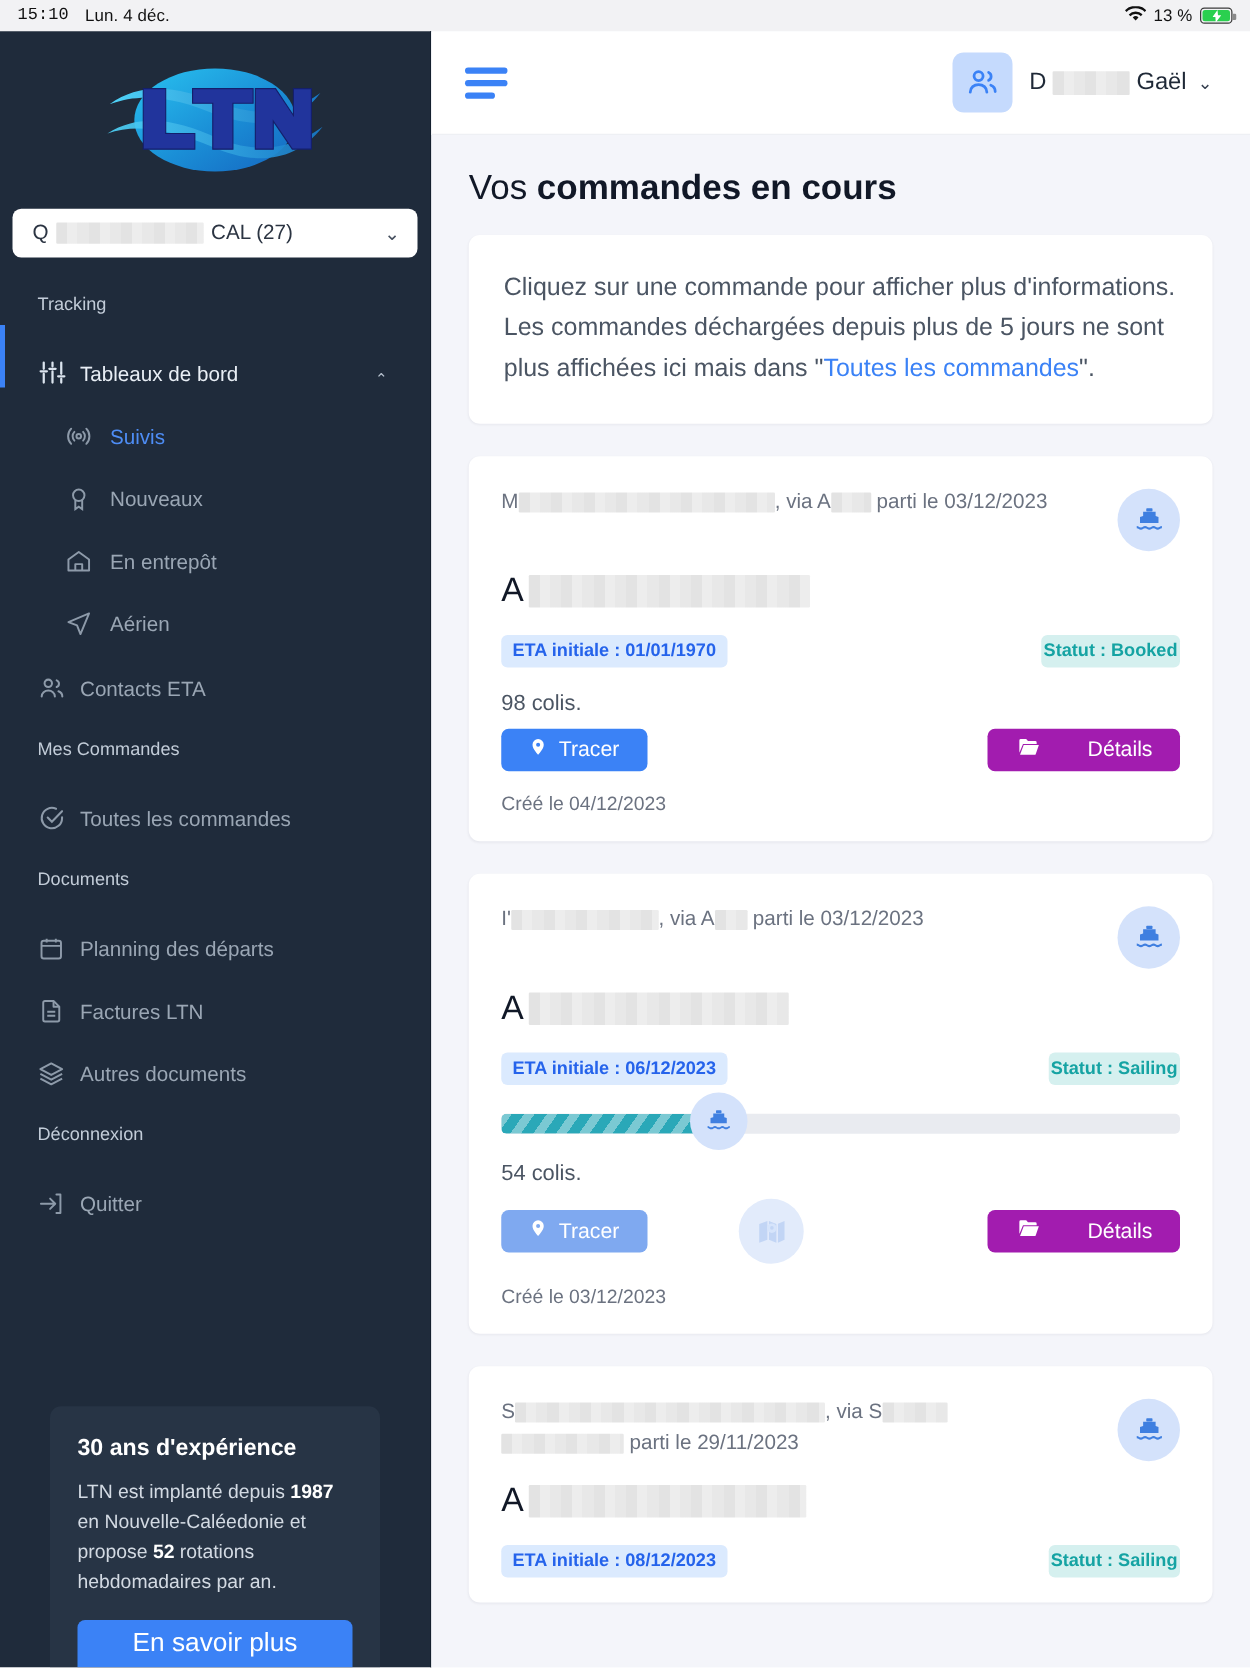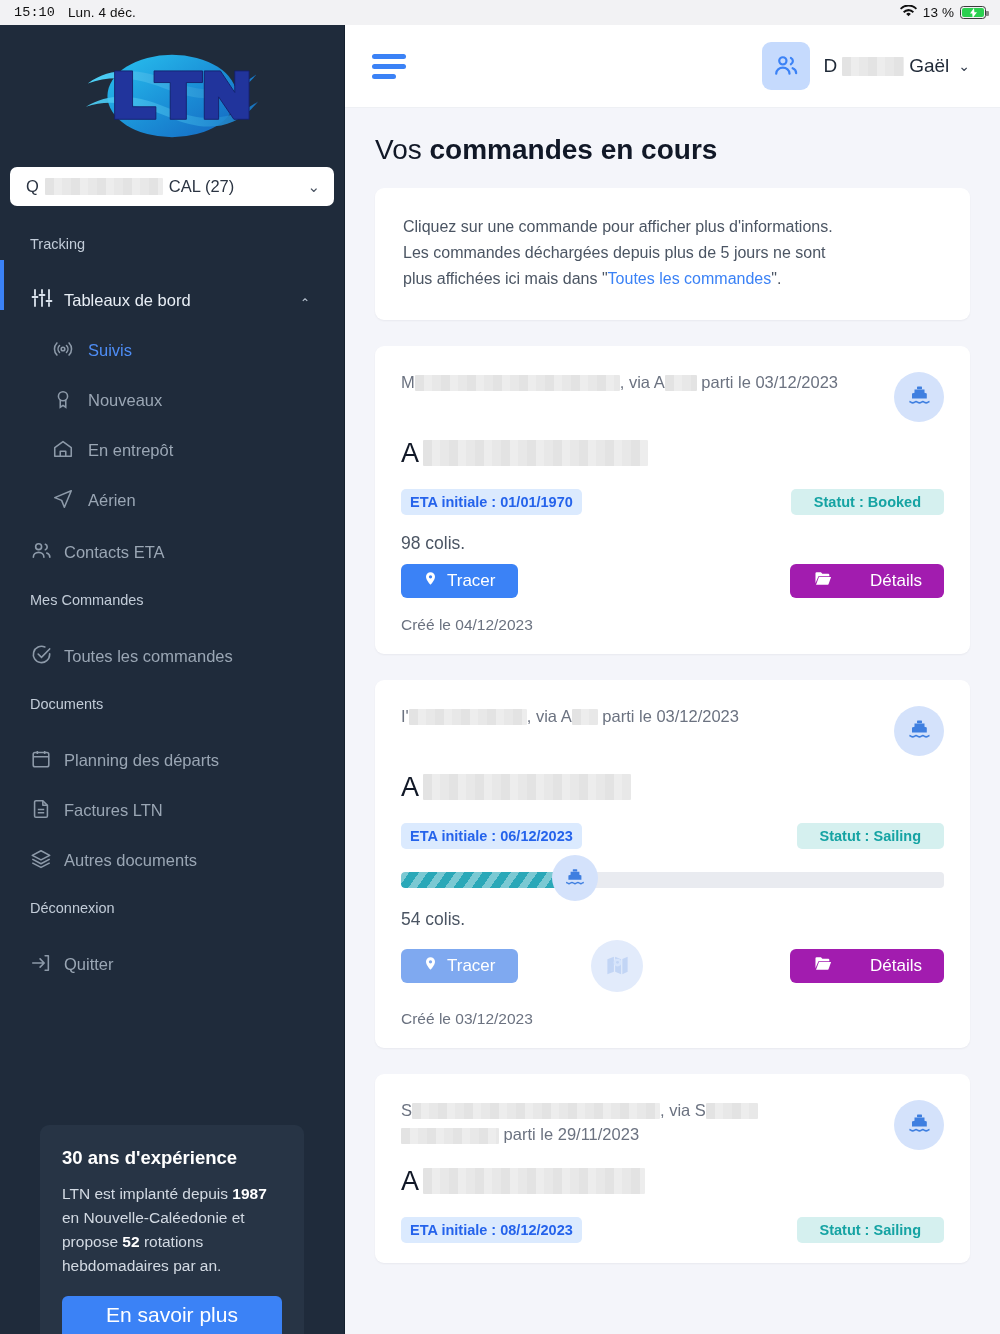--- a/index.html
+++ b/index.html
@@ -123,21 +123,21 @@
   }
   .user-name { font-size:19px; color:#1f2937; display:flex; align-items:center; gap:5px; }
   .user-chev { font-size:14px; color:#374151; margin-left:4px; }
 
   .content { padding: 26px 30px 0 30px; }
   .page-title { font-size:28px; color:#111827; font-weight:400; margin-bottom:22px; }
   .page-title b { font-weight:700; }
 
   .card { background:#fff; border-radius:9px; box-shadow:0 1px 2px rgba(16,24,40,.05); }
   .info-card { padding:26px 28px 28px 28px; margin-bottom:26px; }
-  .info-card p { font-size:16px; line-height:1.62; color:#4b5563; }
+  .info-card p { font-size:20px; line-height:1.62; color:#4b5563; }
   .info-card a { color:#3b82f6; text-decoration:none; }
 
   .order-card { padding:24px 26px 20px 26px; margin-bottom:26px; position:relative; }
   .oc-head { display:flex; align-items:flex-start; }
   .oc-route {
     font-size:16.5px; color:#6b7280; line-height:1.5;
     padding-right:20px; flex:1;
   }
   .oc-shipbadge {
     width:50px; height:50px; border-radius:50%;
@@ -146,21 +146,21 @@
     flex:0 0 50px; margin-top:2px;
   }
   .oc-title { font-size:27px; color:#111827; margin-top:16px; display:flex; align-items:center; }
   .badges { display:flex; align-items:center; margin-top:20px; }
   .badge-eta {
     background:#dbeafe; color:#2563eb; font-weight:bold;
     font-size:14.5px; padding:5px 9px; border-radius:5px;
   }
   .badge-status {
     margin-left:auto; background:#d5f0ef; color:#15a3a3;
-    font-weight:bold; font-size:14.5px; padding:5px 23px; border-radius:5px;
+    font-weight:bold; font-size:14.5px; padding:5px 2px; border-radius:5px;
   }
   .progress-row { margin-top:20px; position:relative; height:22px; }
   .progress-track {
     position:absolute; left:0; right:0; top:3px; height:16px;
     background:#e9ebf0; border-radius:4px; overflow:hidden;
   }
   .progress-fill {
     height:100%; border-radius:4px;
     background-color:#2aa8b8;
     background-image: repeating-linear-gradient(125deg,

